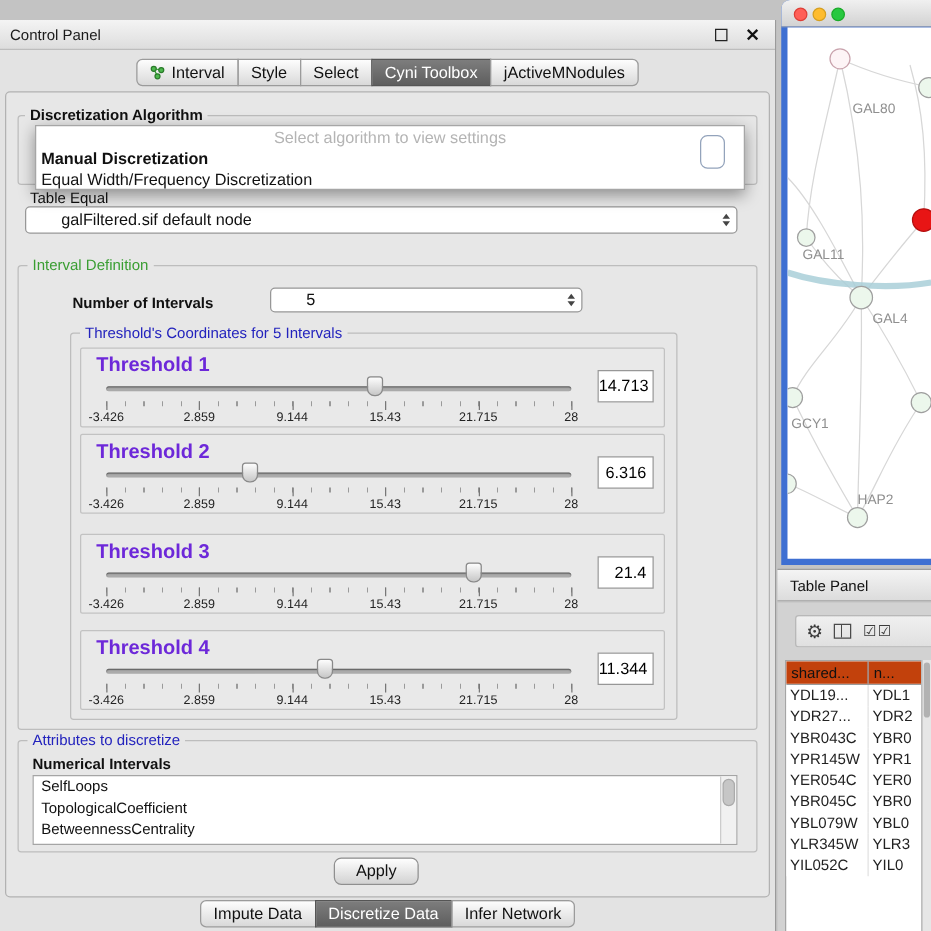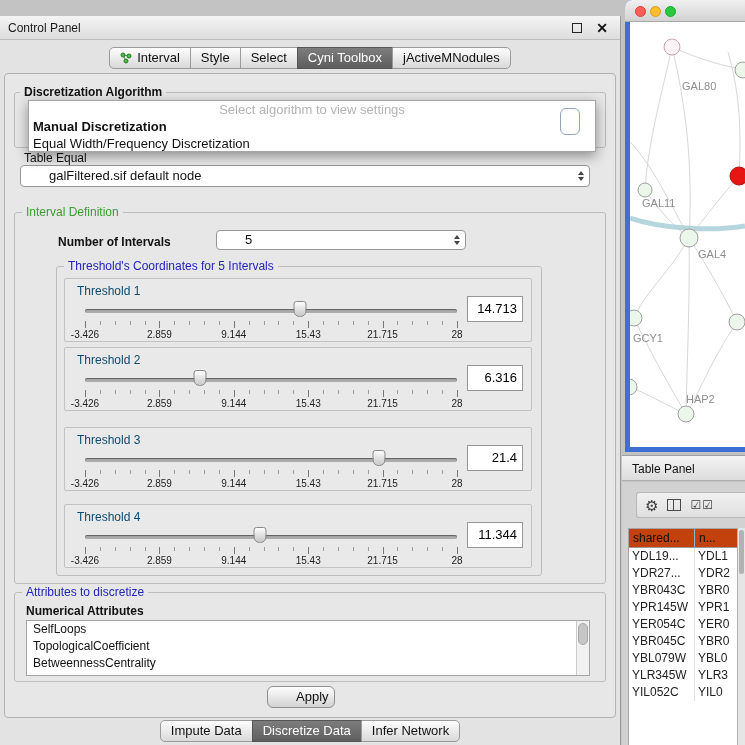--- a/index.html
+++ b/index.html
@@ -47,54 +47,54 @@
     font-size:13px; color:#111; }
   .combo .val { position:absolute; left:8px; top:0; white-space:nowrap;margin-left:20px; }
   .combo .arrows { position:absolute; right:5px; top:50%; transform:translateY(-50%);
     display:flex; flex-direction:column; gap:2px; }
   .arr-up { width:0; height:0; border-left:3.5px solid transparent; border-right:3.5px solid transparent; border-bottom:4px solid #444; }
   .arr-dn { width:0; height:0; border-left:3.5px solid transparent; border-right:3.5px solid transparent; border-top:4px solid #444; }
 
   
   .thr-panel { position:absolute; left:64px; width:468px; height:64px;
     border:1px solid #c2c2c2; background:#e9e9e9; border-radius:2px; }
-  .thr-label { position:absolute; left:12px; top:5px; font-weight:normal; font-size:12px; color:#0c4a6e; }
+  .thr-label { position:absolute; left:12px; top:5px; font-weight:bold; font-size:16px; color:#6d28d9; }
   .slider { position:absolute; left:20px; top:22px; width:372px; height:18px; }
   .track { position:absolute; left:0; top:8px; width:100%; height:4px; background:#ababab;
     border-radius:2px; box-shadow:inset 0 1px 1px rgba(0,0,0,.45); }
   .thumb { position:absolute; top:0; width:13px; height:16px;
     background:linear-gradient(#fdfdfd,#c7c7c7); border:1px solid #898989;
     border-radius:3px 3px 6px 6px; transform:translateX(-50%); }
   .minor-ticks { position:absolute; left:20px; top:42px; width:373px; height:4px;
     background:repeating-linear-gradient(to right,#9a9a9a 0 1px,transparent 1px 14.88px); }
   .major-ticks { position:absolute; left:20px; top:42px; width:372px; height:7px; }
   .major-ticks span { position:absolute; top:0; width:1px; height:7px; background:#777; }
   .major-ticks span:nth-child(1){left:0%;} .major-ticks span:nth-child(2){left:20%;}
   .major-ticks span:nth-child(3){left:40%;} .major-ticks span:nth-child(4){left:60%;}
   .major-ticks span:nth-child(5){left:80%;} .major-ticks span:nth-child(6){left:100%;}
   .tick-labels { position:absolute; left:20px; top:50px; width:372px; height:11px;
     font-size:10px; color:#222; }
   .tick-labels span { position:absolute; transform:translateX(-50%); white-space:nowrap; }
   .tick-labels span:nth-child(1){left:0%;} .tick-labels span:nth-child(2){left:20%;}
   .tick-labels span:nth-child(3){left:40%;text-align:right;} .tick-labels span:nth-child(4){left:60%;}
   .tick-labels span:nth-child(5){left:80%;} .tick-labels span:nth-child(6){left:100%;}
-  .thr-value { position:absolute; right:8px; top:17px; width:56px; height:26px; background:#fff;
+  .thr-value { position:absolute; right:8px; top:17px; width:45px; height:26px; background:#fff;
     border:1px solid #979797; font-size:13px; line-height:24px; text-align:right; padding-right:5px; }
 
   
   .attr-list { position:absolute; left:26px; top:604px; width:564px; height:56px;
     background:#fff; border:1px solid #a5a5a5; overflow:hidden; }
   .list-item { font-size:12px; line-height:17px; padding-left:6px; color:#111; white-space:nowrap; }
   .list-scroll { position:absolute; right:0; top:0; bottom:0; width:13px; background:#f1f1f1; border-left:1px solid #ccc; }
   .list-scroll .sthumb { position:absolute; top:2px; left:1px; width:10px; height:22px;
     background:#c6c6c6; border:1px solid #aaa; border-radius:5px; }
 
   .apply-btn { position:absolute; left:267px; top:670px; width:68px; height:22px;
     border:1px solid #8f8f8f; border-radius:6px; background:linear-gradient(#fefefe,#d2d2d2);
-    font-size:13px; text-align:left; line-height:20px; color:#111;padding-left:28px; }
+    font-size:13px; text-align:center; line-height:20px; color:#111; }
 
   
   #network-window { position:absolute; left:625px; top:0; width:120px; height:452px;
     background:#3e6fd2; border-radius:7px 0 0 0; }
   .nw-titlebar { position:absolute; left:0; top:0; right:0; height:22px;
     background:linear-gradient(#f0f0f0,#d2d2d2); border-bottom:1px solid #a8a8a8; border-radius:7px 0 0 0; }
   .tl { position:absolute; top:6px; width:11px; height:11px; border-radius:50%; }
   .tl.red { left:10px; background:#ff5f57; border:1px solid #de3e36; }
   .tl.yellow { left:25px; background:#febc2e; border:1px solid #d69f1f; }
   .tl.green { left:40px; background:#28c840; border:1px solid #1aab29; }
@@ -295,21 +295,21 @@
         <span>9.144</span>
         <span>15.43</span>
         <span>21.715</span>
         <span>28</span>
     </div>
     <div class="thr-value">11.344</div>
   </div>
 
   <div class="group" style="left:14px; top:576px; width:592px; height:90px;"></div>
   <span class="group-title" style="left:22px; top:569px; color:#2323bd;">Attributes to discretize</span>
-  <span class="label12 bold" style="left:26px; top:588px;">Numerical Attributes</span>
+  <span class="label12 bold" style="left:26px; top:588px;">Numerical Intervals</span>
   <div class="attr-list">
     <div class="list-item">SelfLoops</div>
     <div class="list-item">TopologicalCoefficient</div>
     <div class="list-item">BetweennessCentrality</div>
     <div class="list-scroll">
         <div class="sthumb"></div>
       </div>
   </div>
 
   <div class="apply-btn">Apply</div>

